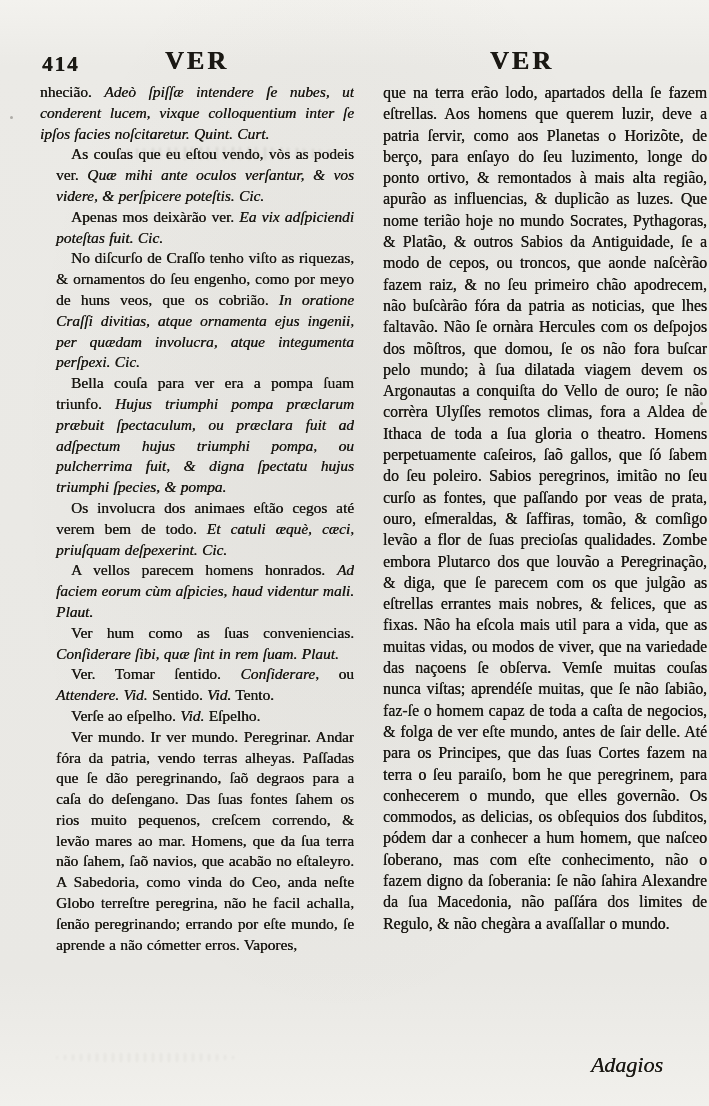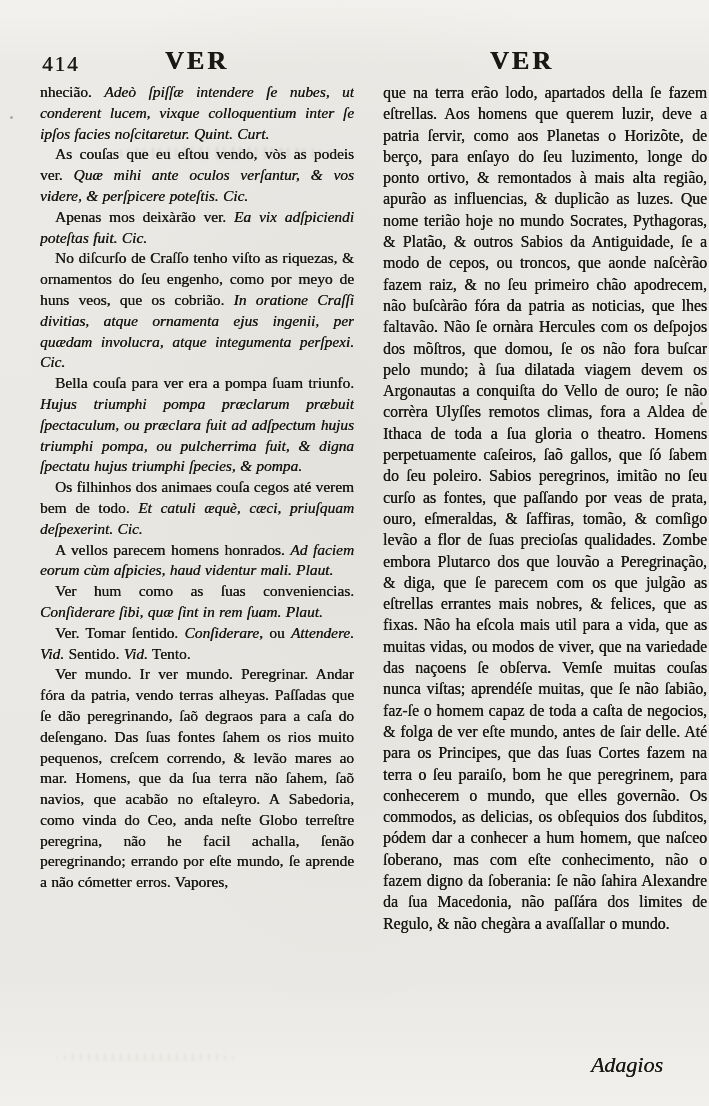--- a/index.html
+++ b/index.html
@@ -9,42 +9,42 @@
     background-image:
       radial-gradient(ellipse at 48% 42%, rgba(90,85,70,0.05), rgba(0,0,0,0) 62%),
       linear-gradient(180deg,#f3f2ee 0%, #ebeae6 6%, #e9e8e4 88%, #f1f0ec 100%);
     font-family:"Liberation Serif","DejaVu Serif",serif;
     color:#1b1914;
   }
   .page{position:absolute;inset:0;}
   
   .pagenum{
     position:absolute;left:42px;top:52px;
-    font-size:21px;font-weight:normal;letter-spacing:2px;
+    font-size:21px;font-weight:bold;letter-spacing:2px;
     text-shadow:0.4px 0 0 currentColor;
   }
   .runhead{
     position:absolute;top:46px;width:120px;text-align:center;
     font-size:26px;font-weight:bold;letter-spacing:3px;
     text-shadow:0.5px 0 0 currentColor;
     font-family:Liberation Serif, serif;
   }
   .runhead.left{left:137px;}
   .runhead.right{left:462px;}
   
   .col{
     position:absolute;top:82px;text-align:justify;
     overflow:hidden;
     text-shadow:0.3px 0 0 currentColor;
     word-spacing:0.5px;
   }
   .col.left{left:40px;width:314px;height:978px;font-size:15.4px;line-height:20.8px;}
   .col.right{left:368px;width:324px;height:980px;font-size:15.8px;line-height:21.3px;margin-left:15px;}
   p.par{margin:0;padding:0;}
-  p.ind{text-indent:15px;}
+  p.ind{text-indent:15px;margin-left:16px;}
   .it{font-style:italic;}
   
   .catchword{
     position:absolute;right:46px;top:1052px;
     font-style:italic;font-size:22px;
     text-shadow:0.3px 0 0 currentColor;
   }
   
   .ghost{
     position:absolute;pointer-events:none;border-radius:45%;
@@ -74,24 +74,25 @@
   <div class="pagenum">414</div>
   <div class="runhead left">VER</div>
   <div class="runhead right">VER</div>
 
   <div class="col left">
       <p class="par"><span class="ro">nhecião. </span><span class="it">Adeò ſpiſſæ intendere ſe nubes, ut conderent lucem, vixque colloquentium inter ſe ipſos facies noſcitaretur. Quint. Curt.</span></p>
       <p class="par ind"><span class="ro">As couſas que eu eſtou vendo, vòs as podeis ver. </span><span class="it">Quæ mihi ante oculos verſantur, &amp; vos videre, &amp; perſpicere poteſtis. Cic.</span></p>
       <p class="par ind"><span class="ro">Apenas mos deixàrão ver. </span><span class="it">Ea vix adſpiciendi poteſtas fuit. Cic.</span></p>
       <p class="par ind"><span class="ro">No diſcurſo de Craſſo tenho viſto as riquezas, &amp; ornamentos do ſeu engenho, como por meyo de huns veos, que os cobrião. </span><span class="it">In oratione Craſſi divitias, atque ornamenta ejus ingenii, per quædam involucra, atque integumenta perſpexi. Cic.</span></p>
       <p class="par ind"><span class="ro">Bella couſa para ver era a pompa ſuam triunfo. </span><span class="it">Hujus triumphi pompa præclarum præbuit ſpectaculum, ou præclara fuit ad adſpectum hujus triumphi pompa, ou pulcherrima fuit, &amp; digna ſpectatu hujus triumphi ſpecies, &amp; pompa.</span></p>
-      <p class="par ind"><span class="ro">Os filhinhos dos animaes couſa cegos até verem bem de todo. </span><span class="it">Et catuli æquè, cæci, priuſquam deſpexerint. Cic.</span></p>
+      <p class="par ind"><span class="ro">Os involucra dos animaes eſtão cegos até verem bem de todo. </span><span class="it">Et catuli æquè, cæci, priuſquam deſpexerint. Cic.</span></p>
       <p class="par ind"><span class="ro">A vellos parecem homens honrados. </span><span class="it">Ad faciem eorum cùm aſpicies, haud videntur mali. Plaut.</span></p>
       <p class="par ind"><span class="ro">Ver hum como as ſuas conveniencias. </span><span class="it">Conſiderare ſibi, quæ ſint in rem ſuam. Plaut.</span></p>
       <p class="par ind"><span class="ro">Ver. Tomar ſentido. </span><span class="it">Conſiderare</span><span class="ro">, ou </span><span class="it">Attendere. Vid.</span><span class="ro"> Sentido. </span><span class="it">Vid.</span><span class="ro"> Tento.</span></p>
+      <p class="par ind"><span class="ro">Verſe ao eſpelho. </span><span class="it">Vid.</span><span class="ro"> Eſpelho.</span></p>
       <p class="par ind"><span class="ro">Ver mundo. Ir ver mundo. Peregrinar. Andar fóra da patria, vendo terras alheyas. Paſſadas que ſe dão peregrinando, ſaõ degraos para a caſa do deſengano. Das ſuas fontes ſahem os rios muito pequenos, creſcem correndo, &amp; levão mares ao mar. Homens, que da ſua terra não ſahem, ſaõ navios, que acabão no eſtaleyro. A Sabedoria, como vinda do Ceo, anda neſte Globo terreſtre peregrina, não he facil achalla, ſenão peregrinando; errando por eſte mundo, ſe aprende a não cómetter erros. Vapores,</span></p>
     </div>
   <div class="col right">
       <p class="par"><span class="ro">que na terra erão lodo, apartados della ſe fazem eſtrellas. Aos homens que querem luzir, deve a patria ſervir, como aos Planetas o Horizõte, de berço, para enſayo do ſeu luzimento, longe do ponto ortivo, &amp; remontados à mais alta região, apurão as influencias, &amp; duplicão as luzes. Que nome terião hoje no mundo Socrates, Pythagoras, &amp; Platão, &amp; outros Sabios da Antiguidade, ſe a modo de cepos, ou troncos, que aonde naſcèrão fazem raiz, &amp; no ſeu primeiro chão apodrecem, não buſcàrão fóra da patria as noticias, que lhes faltavão. Não ſe ornàra Hercules com os deſpojos dos mõſtros, que domou, ſe os não fora buſcar pelo mundo; à ſua dilatada viagem devem os Argonautas a conquiſta do Vello de ouro; ſe não corrèra Ulyſſes remotos climas, fora a Aldea de Ithaca de toda a ſua gloria o theatro. Homens perpetuamente caſeiros, ſaõ gallos, que ſó ſabem do ſeu poleiro. Sabios peregrinos, imitão no ſeu curſo as fontes, que paſſando por veas de prata, ouro, eſmeraldas, &amp; ſaffiras, tomão, &amp; comſigo levão a flor de ſuas precioſas qualidades. Zombe embora Plutarco dos que louvão a Peregrinação, &amp; diga, que ſe parecem com os que julgão as eſtrellas errantes mais nobres, &amp; felices, que as fixas. Não ha eſcola mais util para a vida, que as muitas vidas, ou modos de viver, que na variedade das naçoens ſe obſerva. Vemſe muitas couſas nunca viſtas; aprendéſe muitas, que ſe não ſabião, faz-ſe o homem capaz de toda a caſta de negocios, &amp; folga de ver eſte mundo, antes de ſair delle. Até para os Principes, que das ſuas Cortes fazem na terra o ſeu paraiſo, bom he que peregrinem, para conhecerem o mundo, que elles governão. Os commodos, as delicias, os obſequios dos ſubditos, pódem dar a conhecer a hum homem, que naſceo ſoberano, mas com eſte conhecimento, não o fazem digno da ſoberania: ſe não ſahira Alexandre da ſua Macedonia, não paſſára dos limites de Regulo, &amp; não chegàra a avaſſallar o mundo.</span></p>
     </div>
 
   <div class="ghost g1"></div>
   <div class="ghost g2"></div>
   <div class="speckle" style="left:10px;top:116px;"></div>
   <div class="speckle" style="left:700px;top:402px;"></div>

